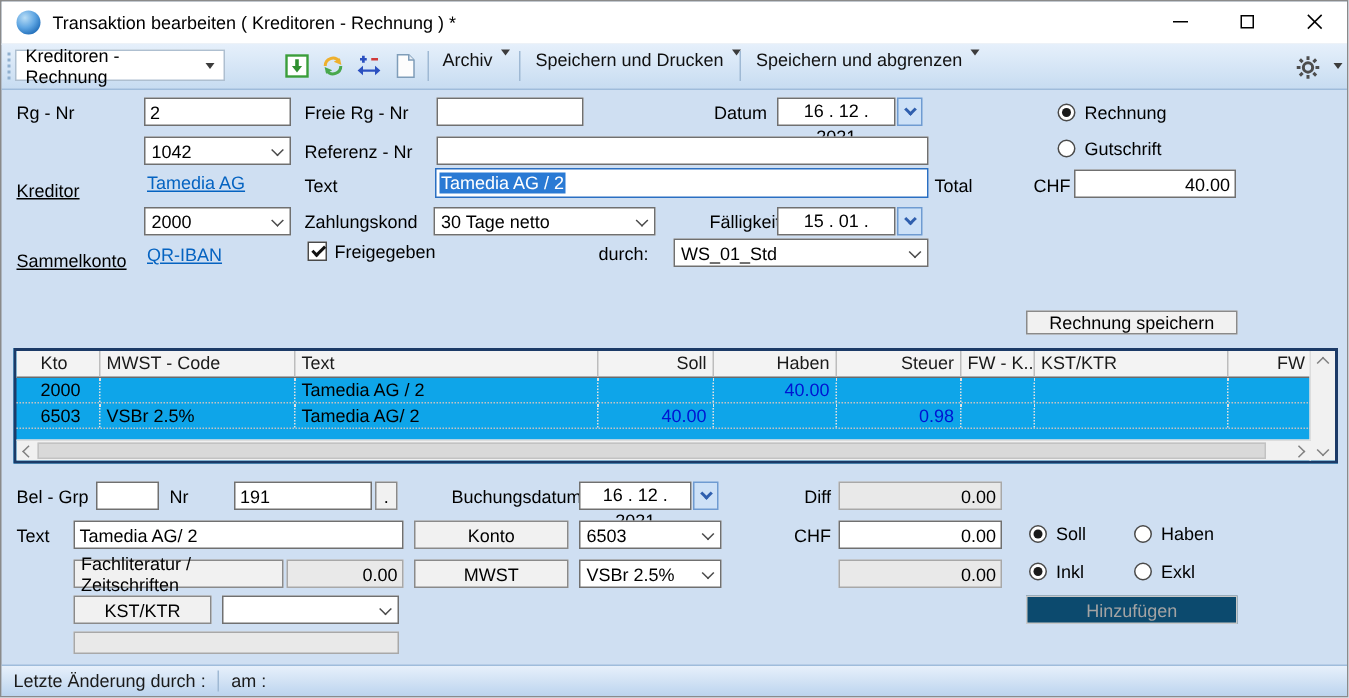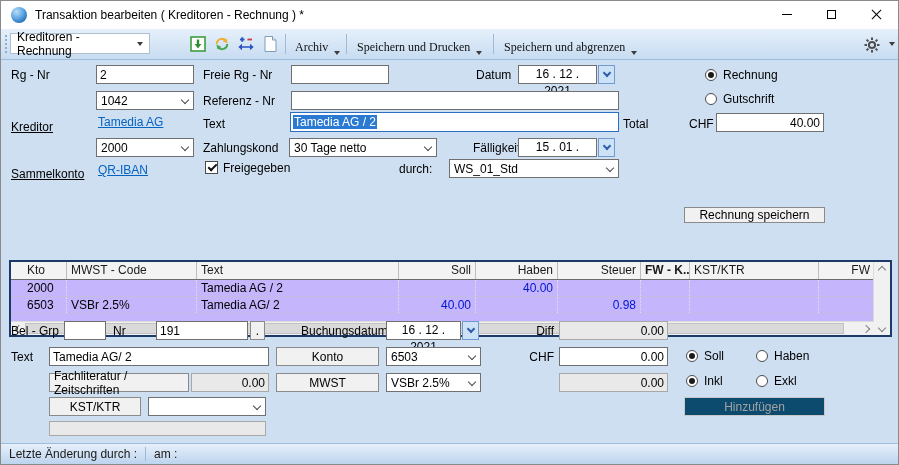--- a/index.html
+++ b/index.html
@@ -17,21 +17,21 @@
   .ic-close::before{transform:rotate(45deg);}
   .ic-close::after{transform:rotate(-45deg);}
   
   .toolbar{position:absolute;top:28px;left:0;right:0;height:30px;background:linear-gradient(#e6f0fb,#c7dcf1);border-bottom:1px solid #9fbcdb;}
   .grip{position:absolute;left:4px;top:6px;height:18px;width:3px;border-left:2px dotted #8fb0cf;}
   .tb-combo{position:absolute;left:9px;top:4px;width:140px;height:21px;background:#fff;border:1px solid #aebfd0;box-sizing:border-box;display:flex;align-items:center;padding:0 6px;font-size:12px;}
   .caret{width:0;height:0;border-left:3px solid transparent;border-right:3px solid transparent;border-top:4px solid #3c3c3c;display:inline-block;margin-left:6px;}
   .tb-combo .caret{margin-left:auto;}
   .tb-icon{position:absolute;top:6px;width:18px;height:18px;display:flex;align-items:center;justify-content:center;}
   .tb-sep{position:absolute;top:5px;width:1px;height:20px;background:#9fb9d4;}
-  .tb-btn{position:absolute;top:4px;height:22px;display:flex;align-items:flex-end;font-size:12px;color:#111;padding:0 6px;white-space:nowrap;font-family:Liberation Serif, serif;}
+  .tb-btn{position:absolute;top:4px;height:22px;display:flex;align-items:flex-start;font-size:12px;color:#111;padding:0 6px;white-space:nowrap;}
   
   .lbl{position:absolute;font-size:12px;color:#000;white-space:nowrap;}
   .lbl.u{text-decoration:underline;margin-top:26px;}
   .lbl.r{text-align:right;}
   .link{position:absolute;font-size:12px;color:#0563c1;text-decoration:underline;white-space:nowrap;cursor:pointer;}
   .tfield{position:absolute;border:1px solid #707070;background:#fff;font-family:"Liberation Sans",sans-serif;font-size:12px;padding:0 3px;box-sizing:border-box;color:#000;height:19px;}
   input.tfield{outline:none;}
   .tfield.right{text-align:right;}
   .tfield.gray{background:#e9e9e9;border-color:#a8a8a8;}
   .tfield.center{text-align:center;}
@@ -44,33 +44,33 @@
   .btn{position:absolute;background:#f1f1f1;border:1px solid #8a8a8a;font-size:12px;color:#000;display:flex;align-items:center;justify-content:center;box-sizing:border-box;height:19px;}
   .btn.leftal{justify-content:flex-start;padding:0 4px;}
   .btn.disabled{color:#a3a3a3;border-color:#c8c8c8;background:#0c4a6e;}
   .radio{position:absolute;width:12px;height:12px;border:1px solid #4a4a4a;border-radius:50%;background:#fff;box-sizing:border-box;}
   .radio.checked::after{content:"";position:absolute;left:2px;top:2px;width:6px;height:6px;border-radius:50%;background:#1a1a1a;}
   .checkbox{position:absolute;width:13px;height:13px;border:1px solid #4a4a4a;background:#fff;box-sizing:border-box;}
   .checkbox.checked::after{content:"";position:absolute;left:2px;top:2px;width:7px;height:3px;border-left:2px solid #111;border-bottom:2px solid #111;transform:rotate(-45deg);}
   .focusfield{position:absolute;border:1px solid #2a6fc2;background:#fff;box-sizing:border-box;height:20px;display:flex;align-items:center;padding:0 2px;font-size:12px;}
   .selname{background:#2a7ad4;color:#fff;padding:0 1px;}
   
-  .grid{position:absolute;left:8px;top:231px;width:883px;height:77px;background:#c4b5fd;border:2px solid #1c3a67;box-sizing:border-box;margin-top:28px;}
+  .grid{position:absolute;left:8px;top:231px;width:883px;height:77px;background:#0ea5e9;border:2px solid #1c3a67;box-sizing:border-box;}
   .thead{display:flex;height:18px;background:#f3f3f3;border-bottom:1px solid #6b6b6b;box-sizing:border-box;}
   .th{font-size:12px;color:#1a1a1a;padding:1px 4px;box-sizing:border-box;border-right:1px solid #bdbdbd;white-space:nowrap;overflow:hidden;}
   .trow{display:flex;height:17px;border-bottom:1px dotted #c3c3c3;box-sizing:border-box;}
   .td{font-size:12px;color:#000;padding:0 4px;box-sizing:border-box;border-right:1px dotted #e2e2e2;white-space:nowrap;overflow:hidden;line-height:16px;}
   .blue{color:#0014d2;}
   .c0{width:56px;padding-left:16px;}
   .c1{width:130px;}
   .c2{width:202px;}
   .c3{width:77px;text-align:right;}
   .c4{width:82px;text-align:right;}
   .c5{width:83px;text-align:right;}
-  .c6{width:49px;font-weight:bold;}
+  .c6{width:49px;}
   .c7{width:129px;}
   .c8{width:55px;text-align:right;border-right:none;}
   .vscroll{position:absolute;top:0;right:0;bottom:0;width:16px;background:#f1f1f1;border-left:1px solid #dcdcdc;}
   .hscroll{position:absolute;left:0;bottom:0;height:14px;width:calc(100% - 16px);background:#f1f1f1;border-top:1px solid #dcdcdc;box-sizing:border-box;}
   .sbtn{position:absolute;width:14px;height:13px;display:flex;align-items:center;justify-content:center;}
   .sch{width:5px;height:5px;border-right:1px solid #808080;border-bottom:1px solid #808080;display:block;}
   .sch.up{transform:rotate(-135deg);margin-top:2px;}
   .sch.down{transform:rotate(45deg);margin-bottom:2px;}
   .sch.left{transform:rotate(135deg);margin-left:2px;}
   .sch.rightc{transform:rotate(-45deg);margin-right:2px;}

